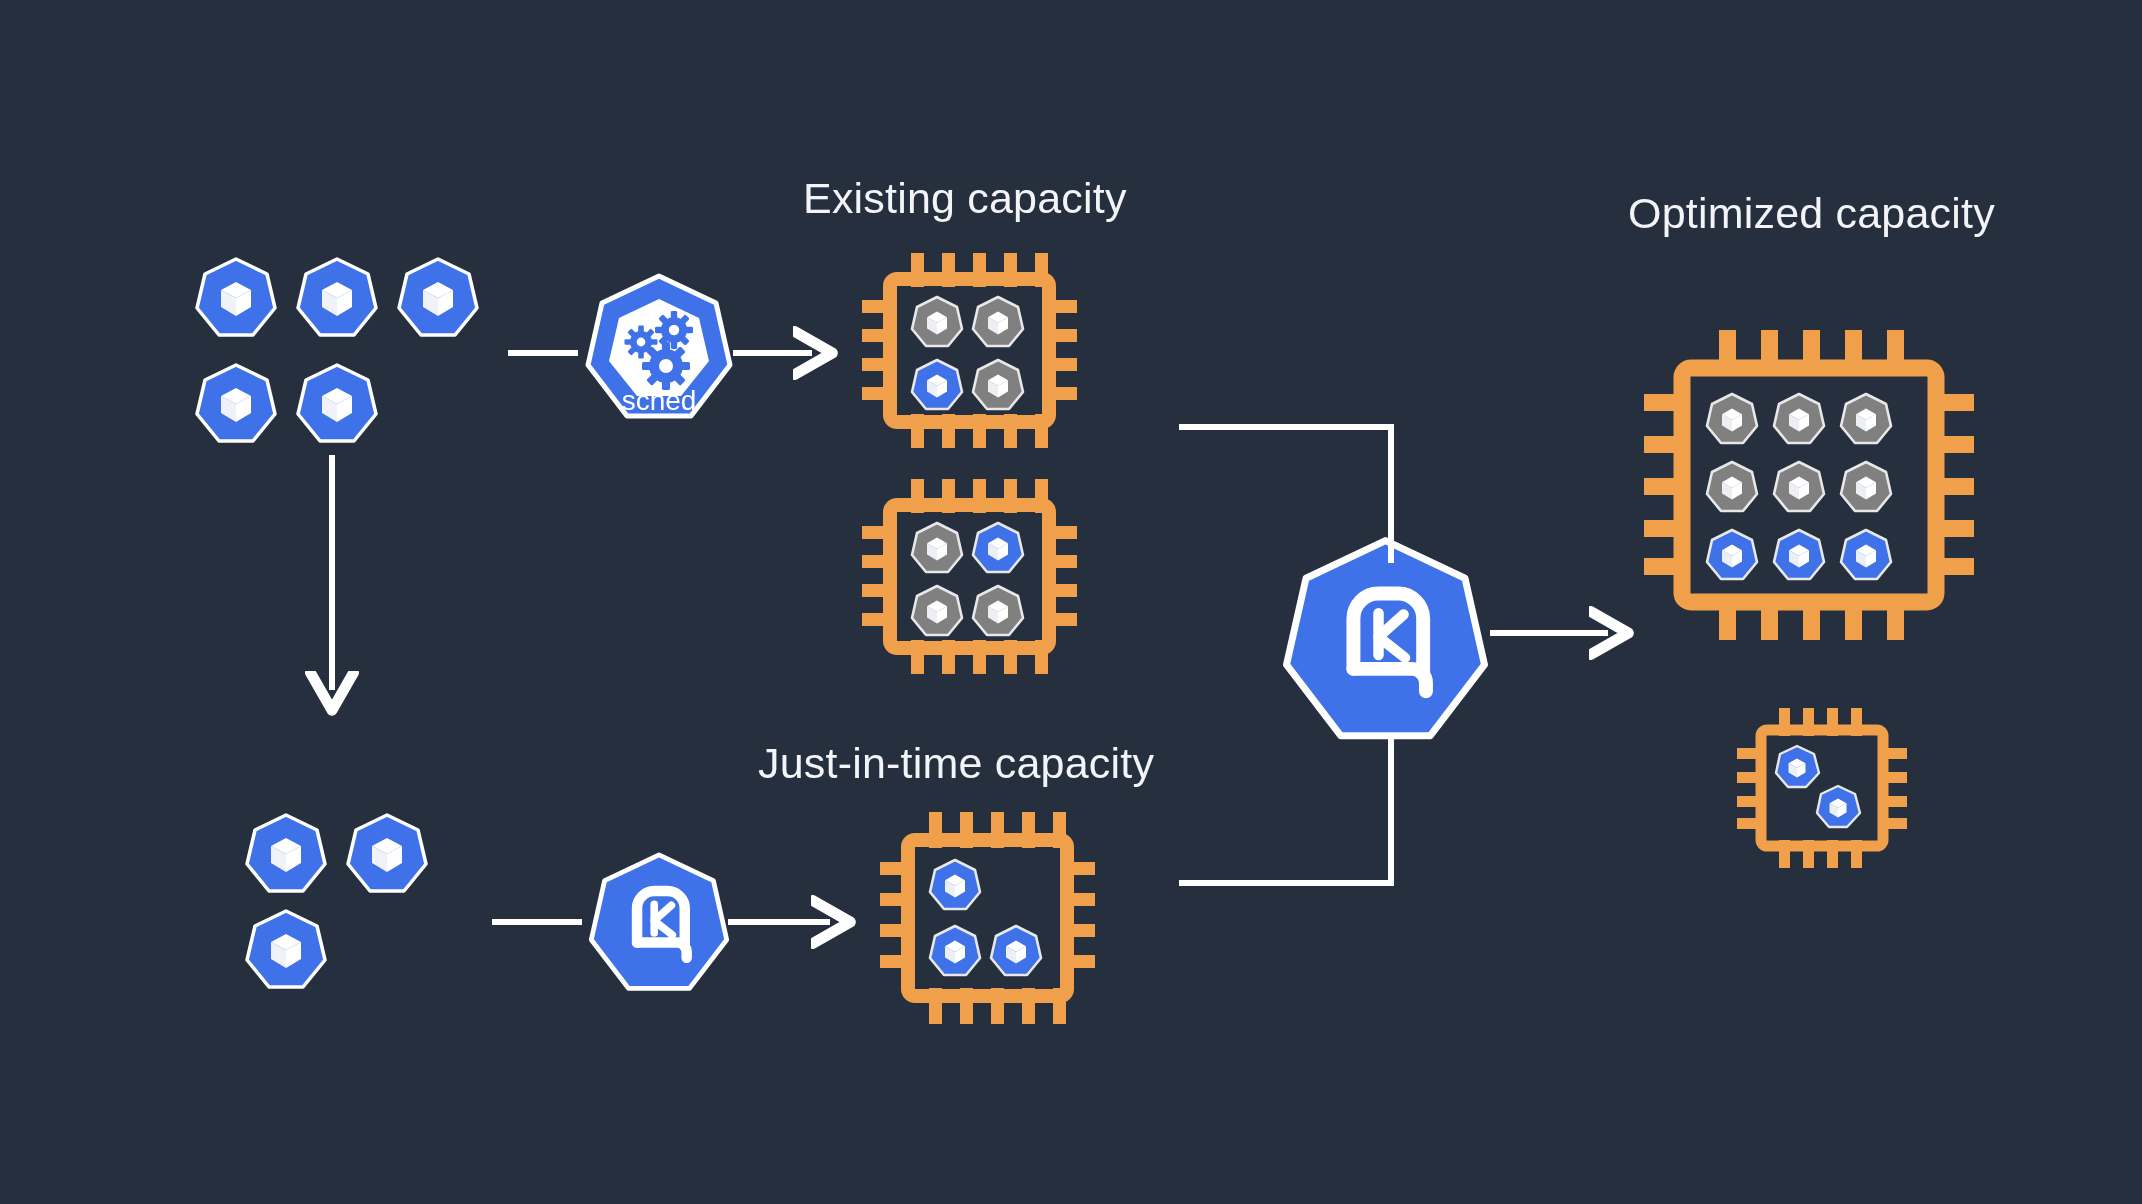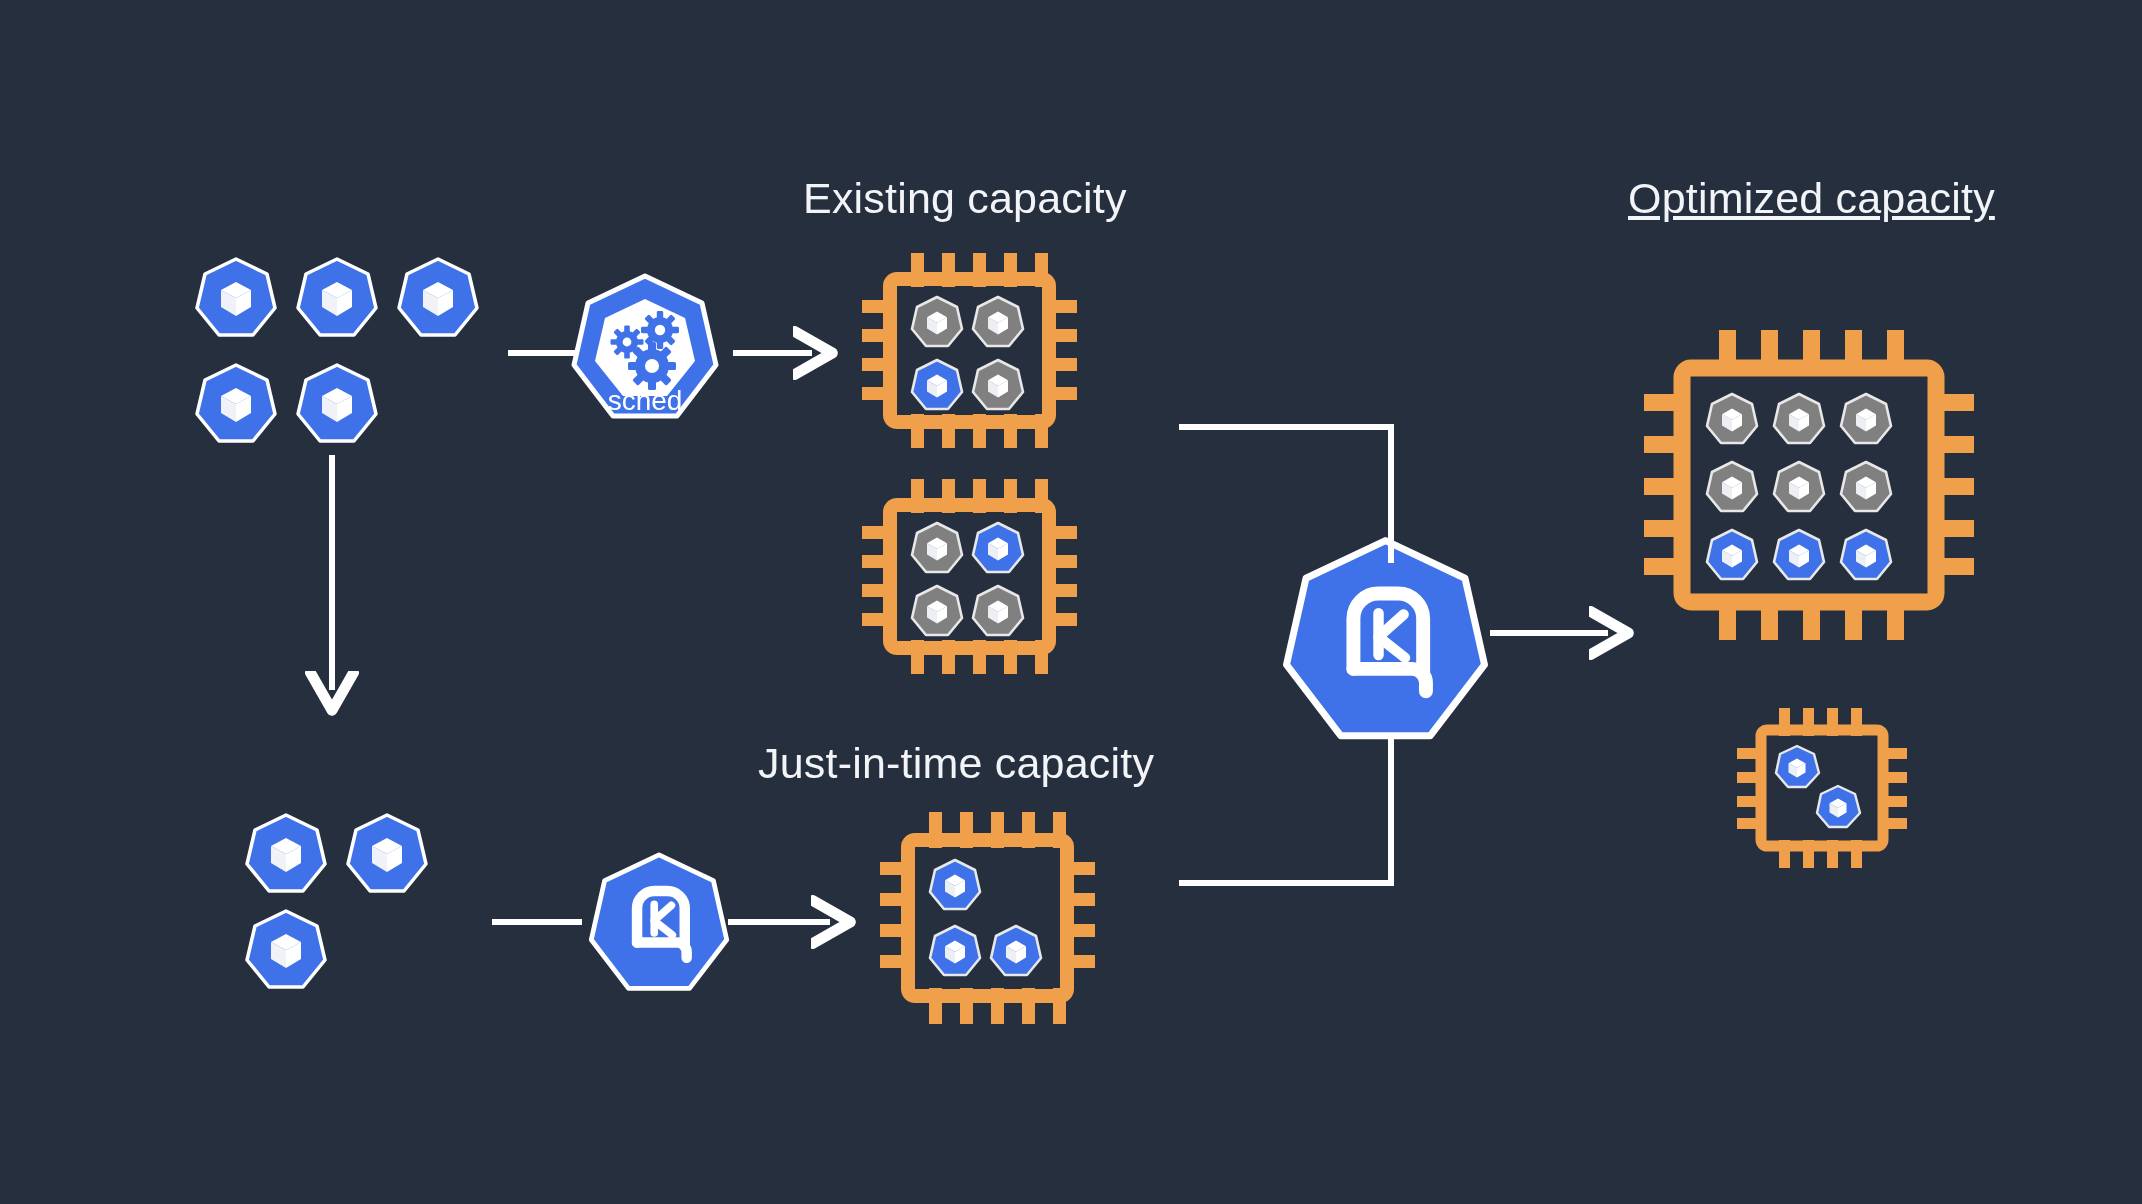--- a/index.html
+++ b/index.html
@@ -17,21 +17,21 @@
   svg{display:block;overflow:visible;}
 </style>
 </head>
 <body>
 
 <div class="stage">
 
 
   <div class="abs label" style="left:803px;top:177px;">Existing capacity</div>
 
-  <div class="abs label" style="left:1628px;top:177px;text-decoration:underline;">Optimized capacity</div>
+  <div class="abs label" style="left:1628px;top:192px;">Optimized capacity</div>
 
 
   <div class="abs label" style="left:758px;top:742px;">Just-in-time capacity</div>
 
   <div class="abs" style="left:196px;top:256px;">
     <svg width="250" height="200" viewBox="0 0 250 200">
       <defs>
         <g id="podBlue">
           <path d="M40 3 L71 18 L79 52 L57 79 L23 79 L1 52 L9 18 Z" fill="#3f72e8" stroke="#ffffff" stroke-width="3.5" stroke-linejoin="round"></path>
           <g transform="translate(40,43)">
@@ -60,21 +60,21 @@
             <path d="M15 -9 L0 -1 L0 17 L15 8 Z" fill="#ffffff"></path>
           </g>
         </g>
       </defs>
       <use href="#podBlue2" x="0" y="0"></use>
       <use href="#podBlue2" x="101" y="0"></use>
       <use href="#podBlue2" x="0" y="96"></use>
     </svg>
   </div>
 
-  <div class="abs" style="left:572px;top:272px;">
+  <div class="abs" style="left:586px;top:272px;">
     <svg width="146" height="152" viewBox="0 0 146 152">
       <path d="M73 4 L130 31 L144 93 L105 144 L41 144 L2 93 L16 31 Z" fill="#3f72e8" stroke="#ffffff" stroke-width="5" stroke-linejoin="round"></path>
       <path d="M73 27 L113 46 L123 89 L95 124 L51 124 L23 89 L33 46 Z" fill="#ffffff"></path>
 
       <g fill="#3f72e8">
         <g transform="translate(88,58)">
           <circle r="13"></circle>
           <g>
             <rect x="-3.2" y="-19" width="6.4" height="8" rx="1.4"></rect>
             <rect x="-3.2" y="11" width="6.4" height="8" rx="1.4"></rect>

